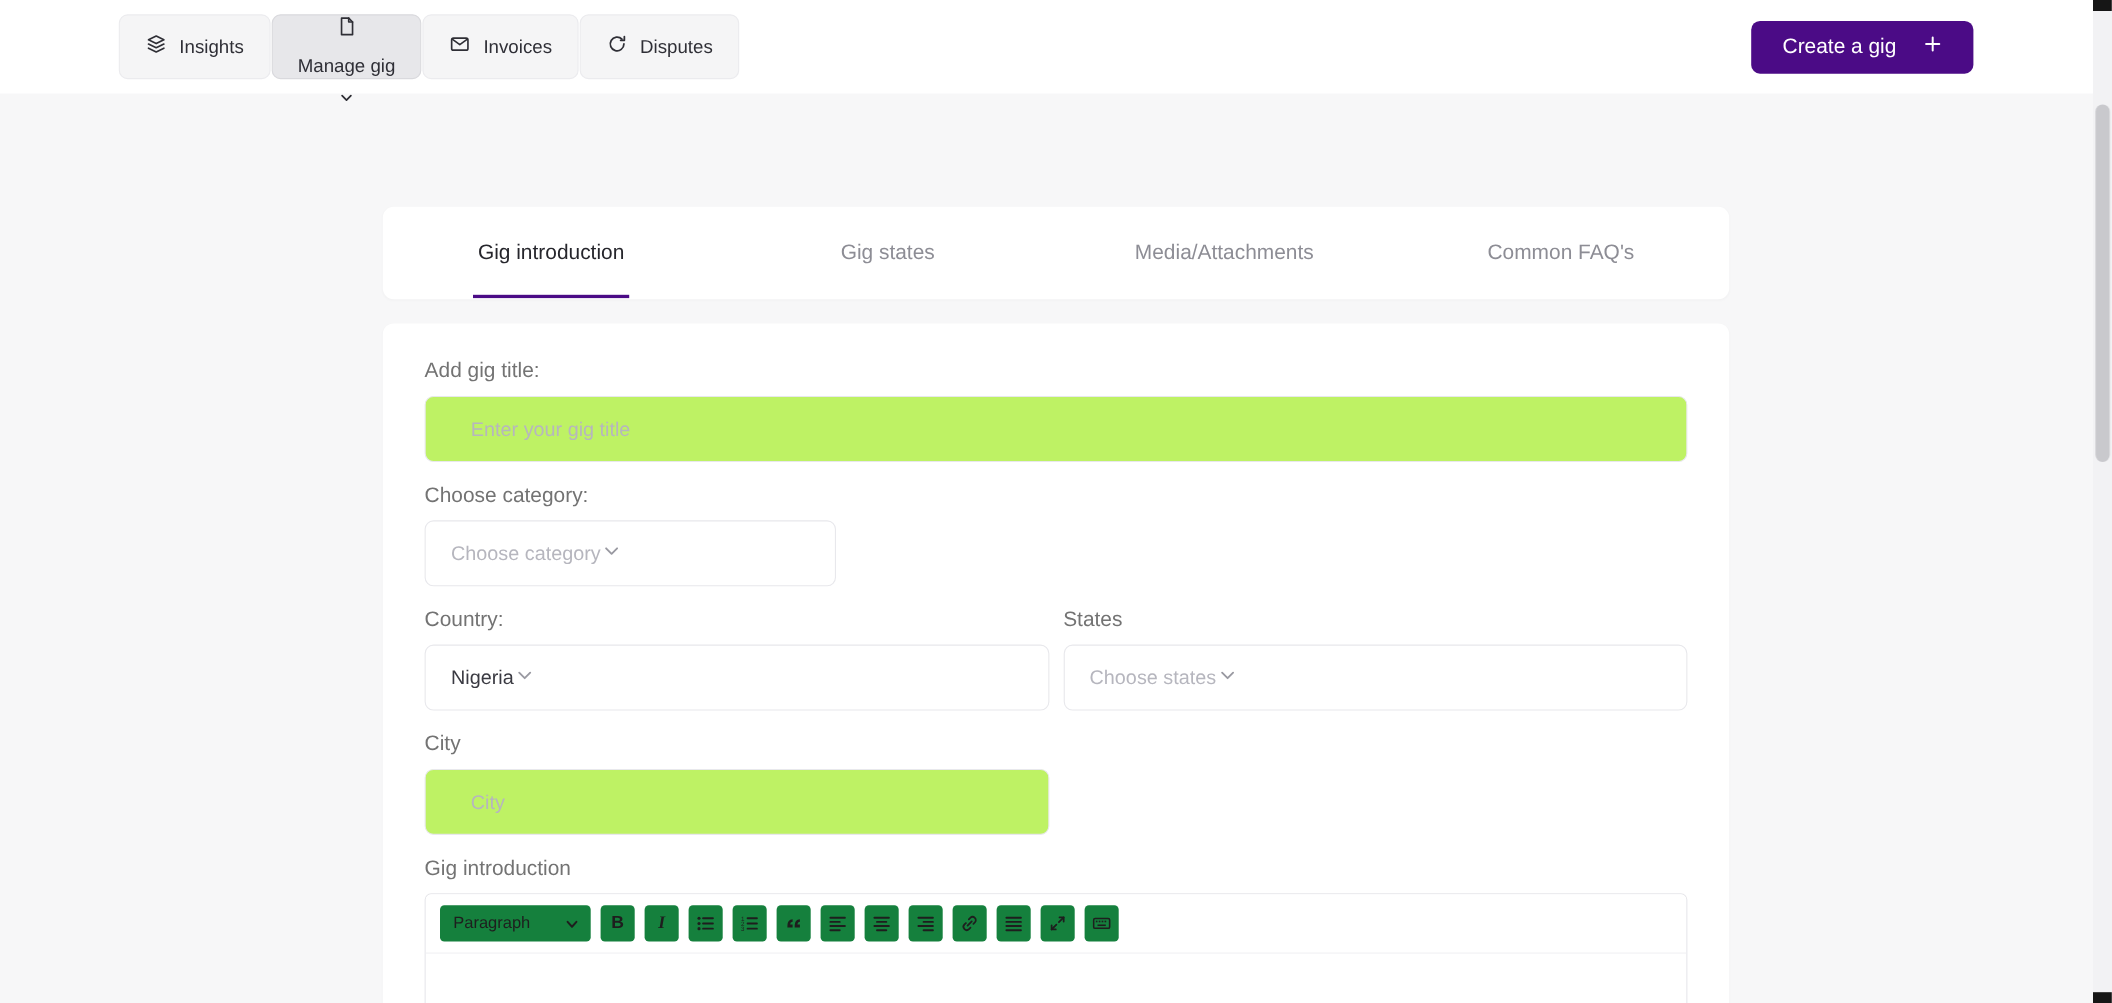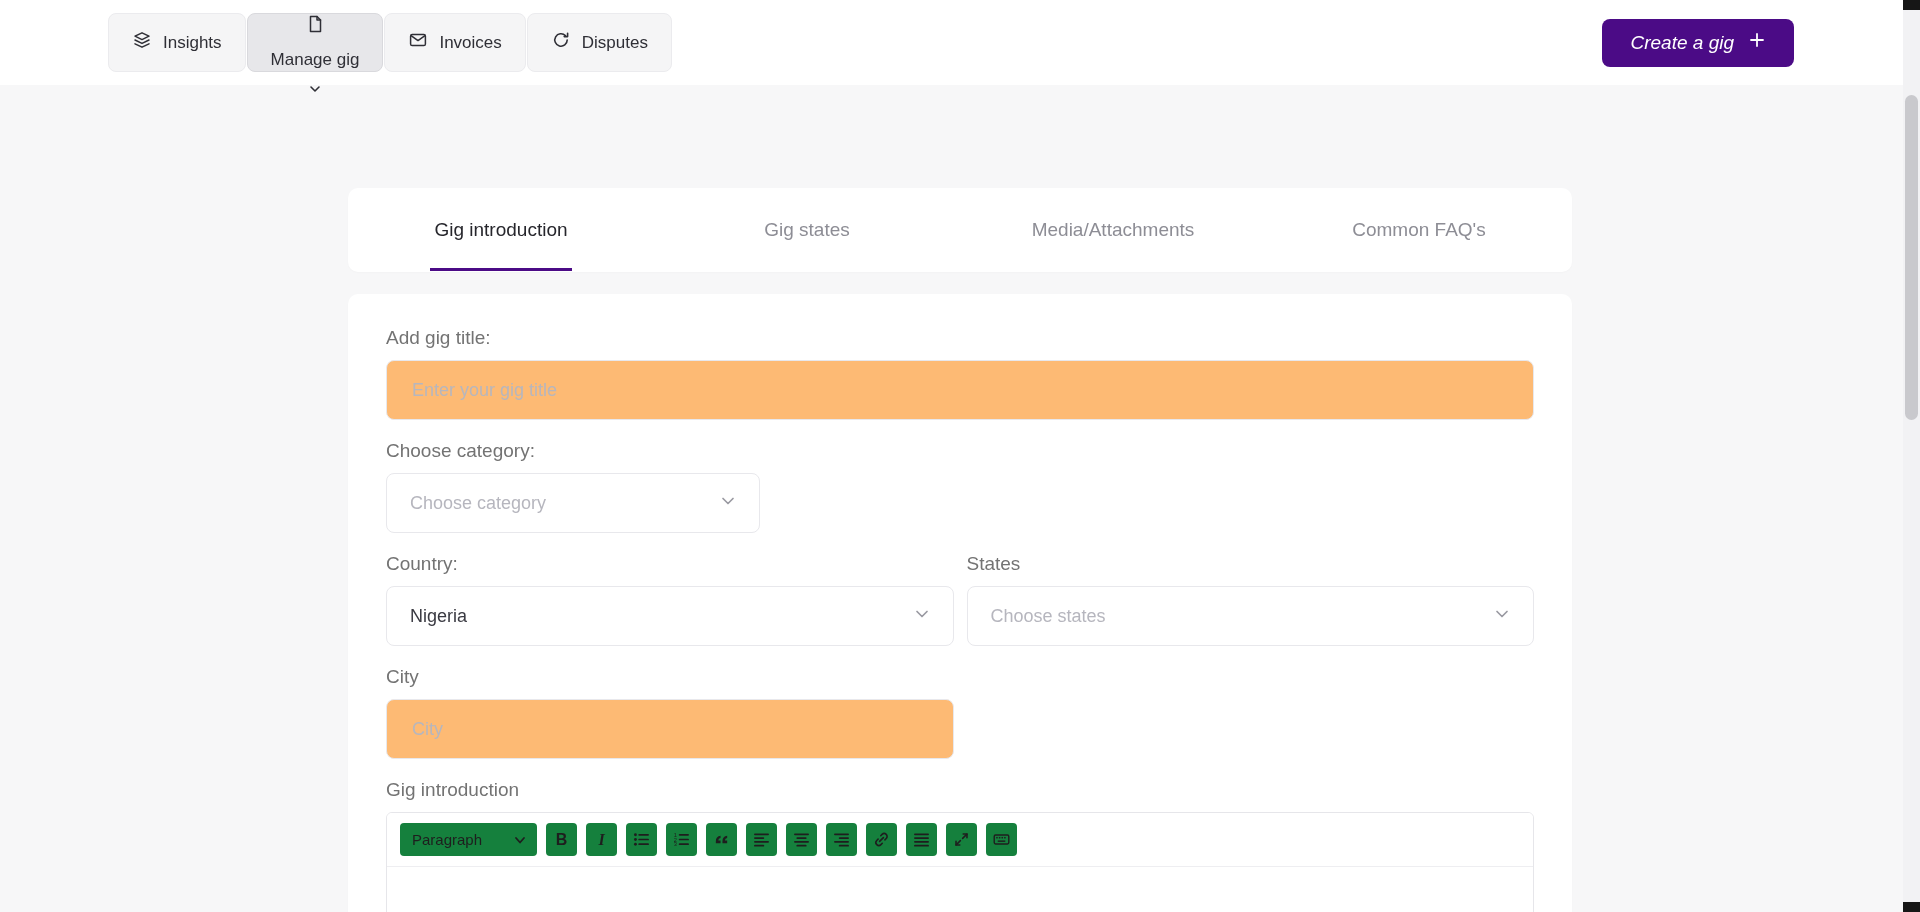--- a/index.html
+++ b/index.html
@@ -24,22 +24,22 @@
     display:flex; align-items:center; gap:11px;
     padding:0 23px; font-size:17px; color:#2f2f36;
     cursor:pointer; white-space:nowrap;
   }
   .nav-btn.active { background:#e7e7ea; border-color:#d9d9dd;flex-direction:column; }
   .nav-btn svg { flex:0 0 auto; }
   .hdr-spacer { flex:1; }
   .create-btn {
     height:48px; border:none; border-radius:8px;
     background:#4b0b86; color:#ffffff;
-    display:flex; align-items:center; gap:14px;
-    padding:0 28px; font-size:19px; cursor:pointer;font-style:italic;
+    display:flex; align-items:center; gap:24px;
+    padding:0 28px; font-size:19px; cursor:pointer;
   }
 
   
   .main { height:827px; overflow:hidden; }
   .container { width:1224px; margin:0 auto; }
 
   .tabs-card {
     margin-top:103px; height:84px;
     background:#ffffff; border-radius:10px;
     display:flex; box-shadow:0 1px 2px rgba(0,0,0,0.02);
@@ -60,29 +60,29 @@
     background:#ffffff; border-radius:10px;
     padding:33px 38px 60px;
     box-shadow:0 1px 2px rgba(0,0,0,0.02);
   }
   .f-label { font-size:19px; color:#737373; margin:20px 0 11px; }
   .f-label.first { margin-top:0; }
 
   .text-input {
     width:100%; height:60px;
     border:1px solid #e8e8ec; border-radius:8px;
-    padding:0 25px; font-size:18px; color:#3a3a42;
-    outline:none; background:#fdba74;
+    padding:0 41px; font-size:18px; color:#3a3a42;
+    outline:none; background:#bef264;
     font-family:"Liberation Sans", sans-serif;
   }
   .text-input::placeholder { color:#b6b6be; }
 
   .select {
     height:60px; border:1px solid #e8e8ec; border-radius:8px;
-    display:flex; align-items:center; justify-content:space-between;
+    display:flex; align-items:center; 
     padding:0 21px 0 23px; font-size:18px; cursor:pointer; background:#fff;
   }
   .select .ph  { color:#b6b6be; }
   .select .val { color:#3a3a42; }
   .select svg  { color:#9a9aa2; }
   .category-select { width:374px; }
 
   .row { display:flex; gap:13px; }
   .row .col { flex:1; min-width:0; }
   .half { width:calc(50% - 6.5px); }

